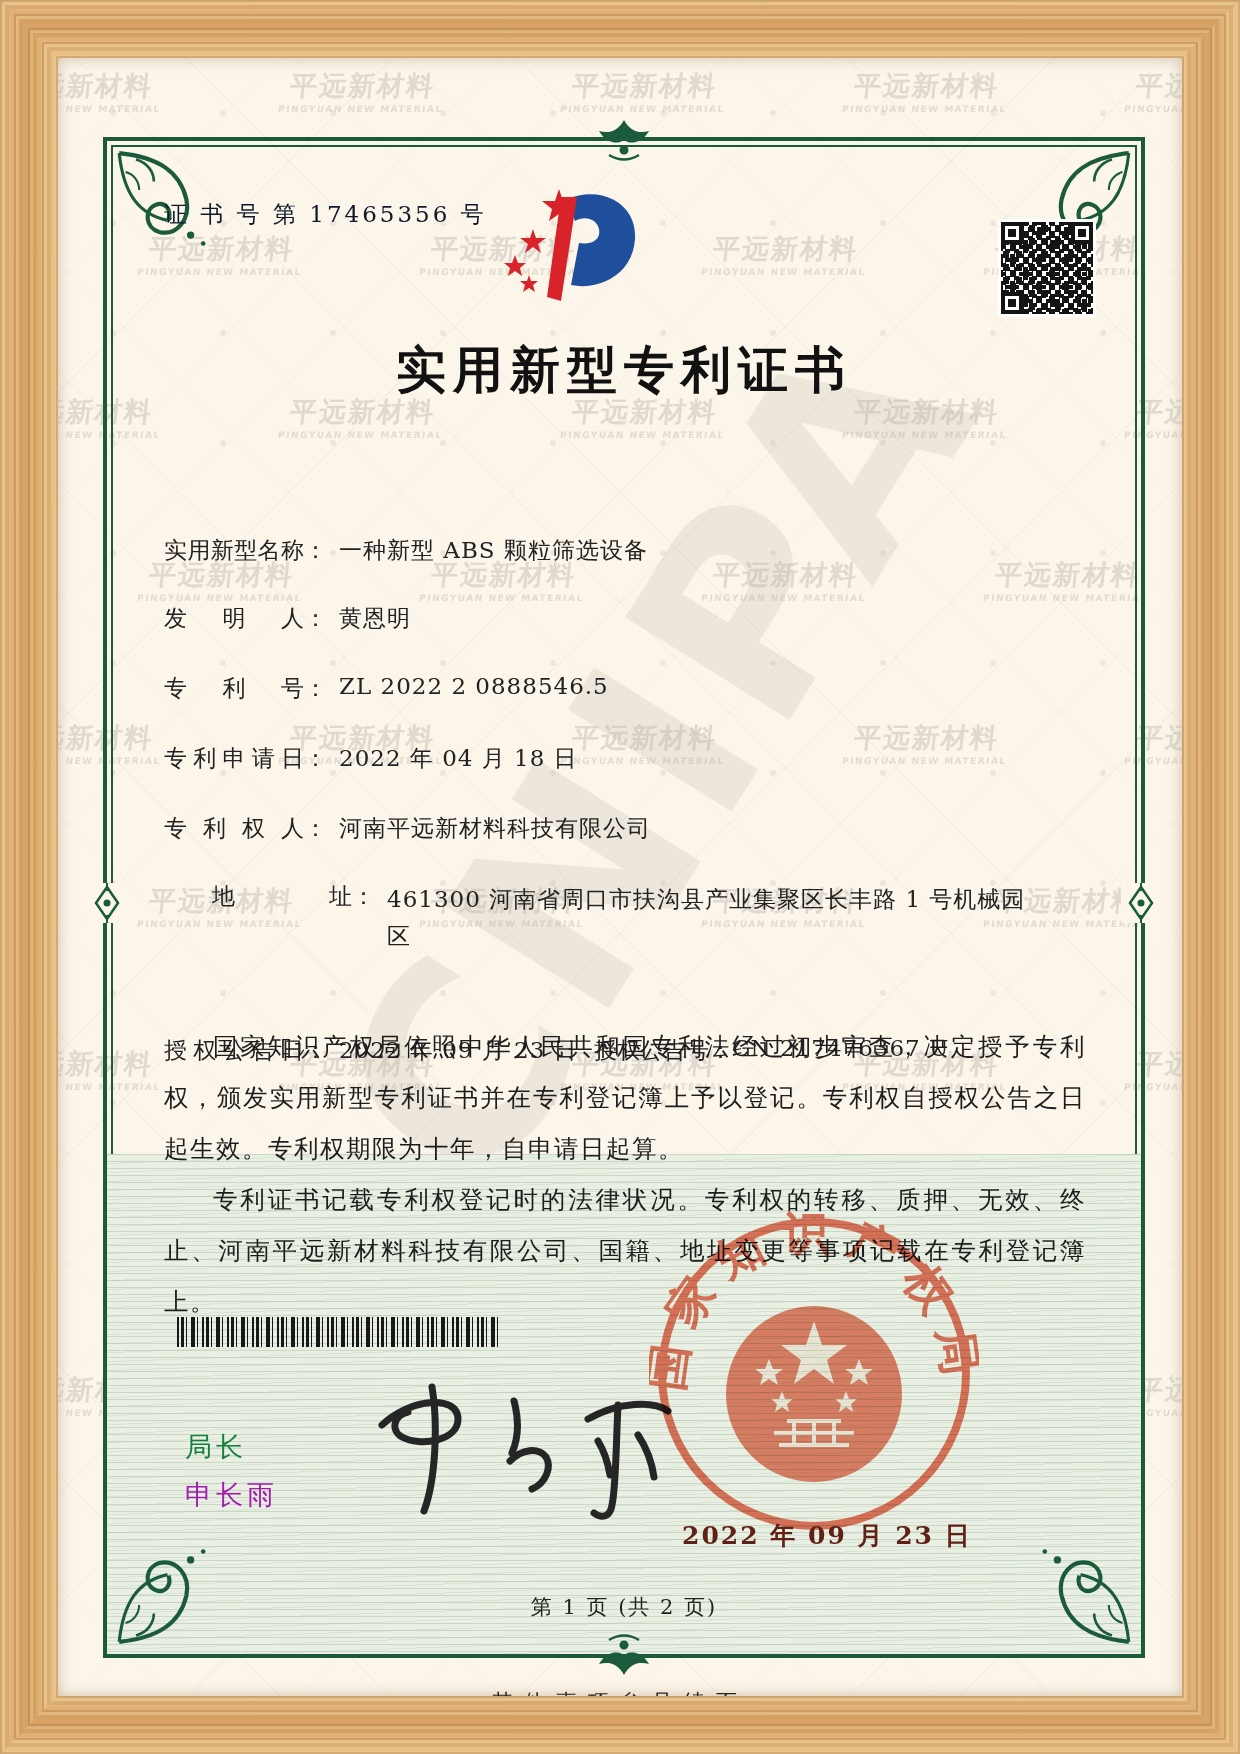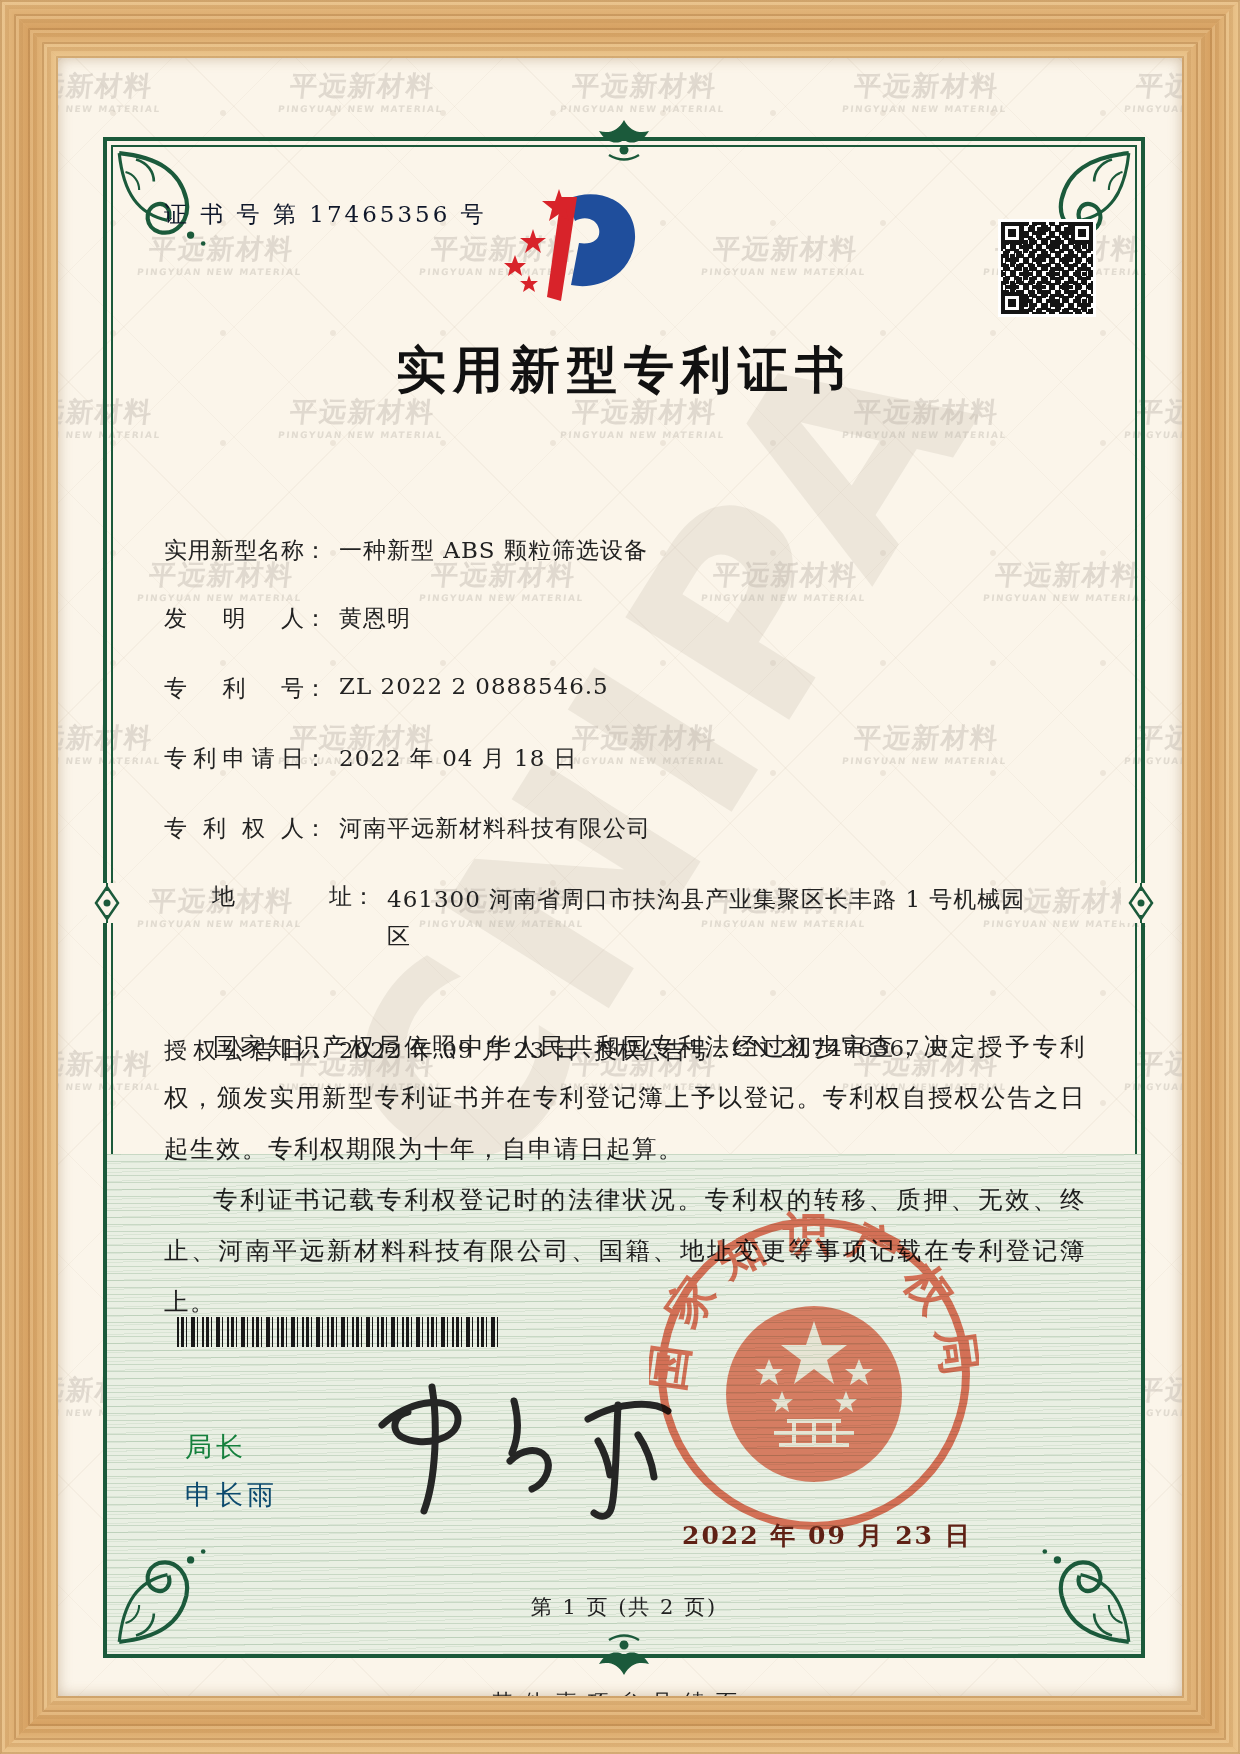--- a/index.html
+++ b/index.html
@@ -87,21 +87,21 @@
   .body-text p{margin:0;text-indent:2em;}
   
   .barcode{position:absolute;left:70px;top:1176px;width:322px;height:30px;z-index:4;
     background:repeating-linear-gradient(90deg,
       #181818 0 2px, rgba(0,0,0,0) 2px 4px,
       #181818 4px 7px, rgba(0,0,0,0) 7px 9px,
       #181818 9px 10px, rgba(0,0,0,0) 10px 14px,
       #181818 14px 18px, rgba(0,0,0,0) 18px 20px,
       #181818 20px 21px, rgba(0,0,0,0) 21px 25px);}
   .director-label{position:absolute;left:78px;top:1288px;font-size:27px;letter-spacing:4px;color:#15803d;z-index:4;}
-  .director-name{position:absolute;left:78px;top:1336px;font-size:27px;letter-spacing:4px;color:#0c4a6e;z-index:4;}
+  .director-name{position:absolute;left:78px;top:1336px;font-size:27px;letter-spacing:4px;color:#a21caf;z-index:4;}
   .signature{position:absolute;left:255px;top:1238px;width:310px;height:155px;z-index:4;}
   .seal{position:absolute;left:542px;top:1068px;width:330px;height:330px;z-index:4;mix-blend-mode:multiply;}
   .seal-date{position:absolute;left:575px;top:1378px;width:240px;font-size:25px;color:#5f2115;
     letter-spacing:2px;z-index:5;white-space:nowrap;font-weight:bold;}
   .page-num{position:absolute;left:0;right:0;top:1452px;text-align:center;font-size:21px;color:#222;z-index:4;letter-spacing:2px;}
   .cont-note{position:absolute;left:0;right:0;top:1630px;text-align:center;font-size:21px;
     color:#222;letter-spacing:11px;z-index:3;}
 </style>
 </head>
 <body>

